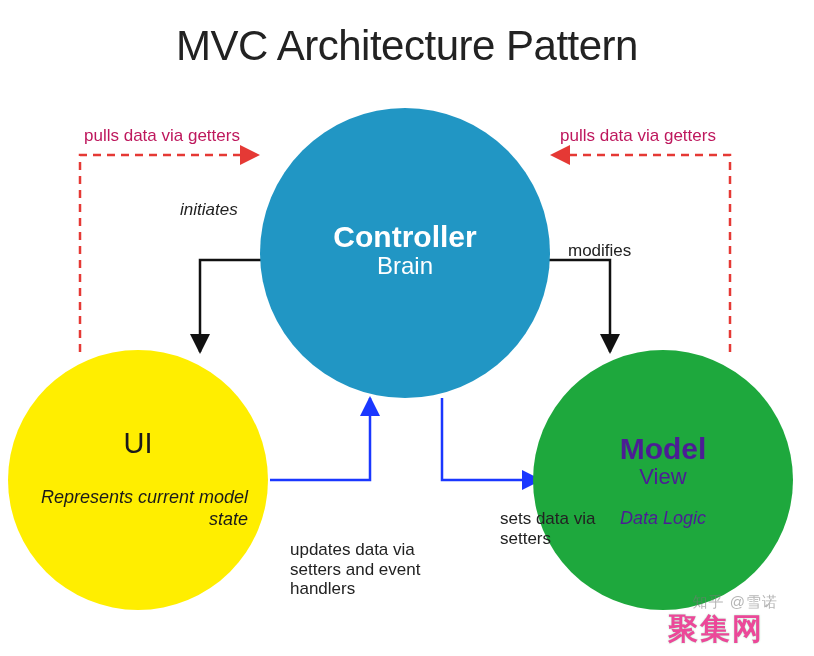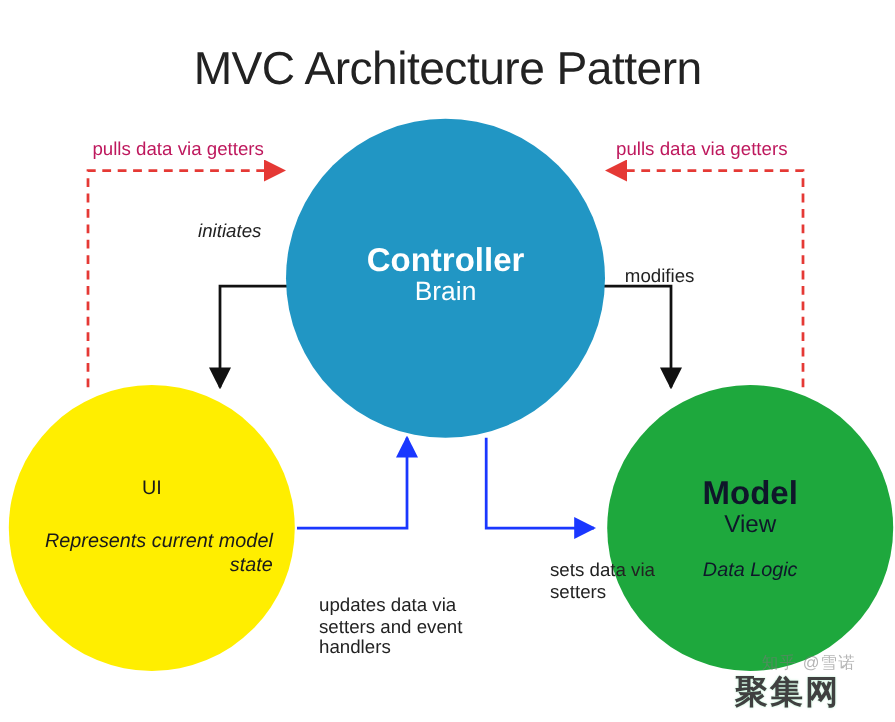--- a/index.html
+++ b/index.html
@@ -14,21 +14,20 @@
   .title {
     position: absolute;
     top: 22px;
     left: 0;
     width: 100%;
     text-align: center;
     font-size: 42px;
     font-weight: 400;
     letter-spacing: -0.5px;
     color: #222;
-    margin-top: 16px;
   }
   .circle {
     position: absolute;
     border-radius: 50%;
     display: flex;
     flex-direction: column;
     align-items: center;
     justify-content: center;
     text-align: right;
     padding: 20px;
@@ -46,29 +45,29 @@
   .controller .cdesc  { font-size: 19px; font-style: italic; margin-top: 22px; line-height: 1.25; opacity: .95; }
   .view {
     left: 8px;
     top: 350px;
     width: 260px;
     height: 260px;
     background: #ffee00;
     color: #1a1a1a;
   }
   .view .ctitle { font-size: 30px; font-weight: 800; }
-  .view .csub   { font-size: 18px; font-weight: 400; margin-top: -2px; }
+  .view .csub   { font-size: 29px; font-weight: 400; margin-top: -2px; }
   .view .cdesc  { font-size: 18px; font-style: italic; margin-top: 27px; line-height: 1.2; }
   .model {
-    left: 552px;
+    left: 533px;
     top: 350px;
     width: 260px;
     height: 260px;
     background: #1ea83d;
-    color: #0f172a;
+    color: #4c1d95;
   }
   .model .ctitle { font-size: 30px; font-weight: 700; }
   .model .csub   { font-size: 22px; font-weight: 400; margin-top: -2px; }
   .model .cdesc  { font-size: 18px; font-style: italic; margin-top: 18px; }
   .svglayer {
     position: absolute;
     left: 0; top: 0;
     width: 814px; height: 656px;
     pointer-events: none;
   }
@@ -86,21 +85,21 @@
     font-size: 15px;
     color: rgba(120,120,120,.55);
     letter-spacing: 1px;
   }
   .watermark2 {
     position: absolute;
     right: 50px;
     bottom: 6px;
     font-size: 30px;
     font-weight: 700;
-    color: #404040;
+    color: #ec4899;
     text-shadow: 0 0 2px rgba(46,204,113,.4);
     letter-spacing: 2px;
   }
 </style>
 </head>
 <body>
 
 <h1 class="title">MVC Architecture Pattern</h1>
 
 <svg class="svglayer" viewBox="0 0 814 656">

